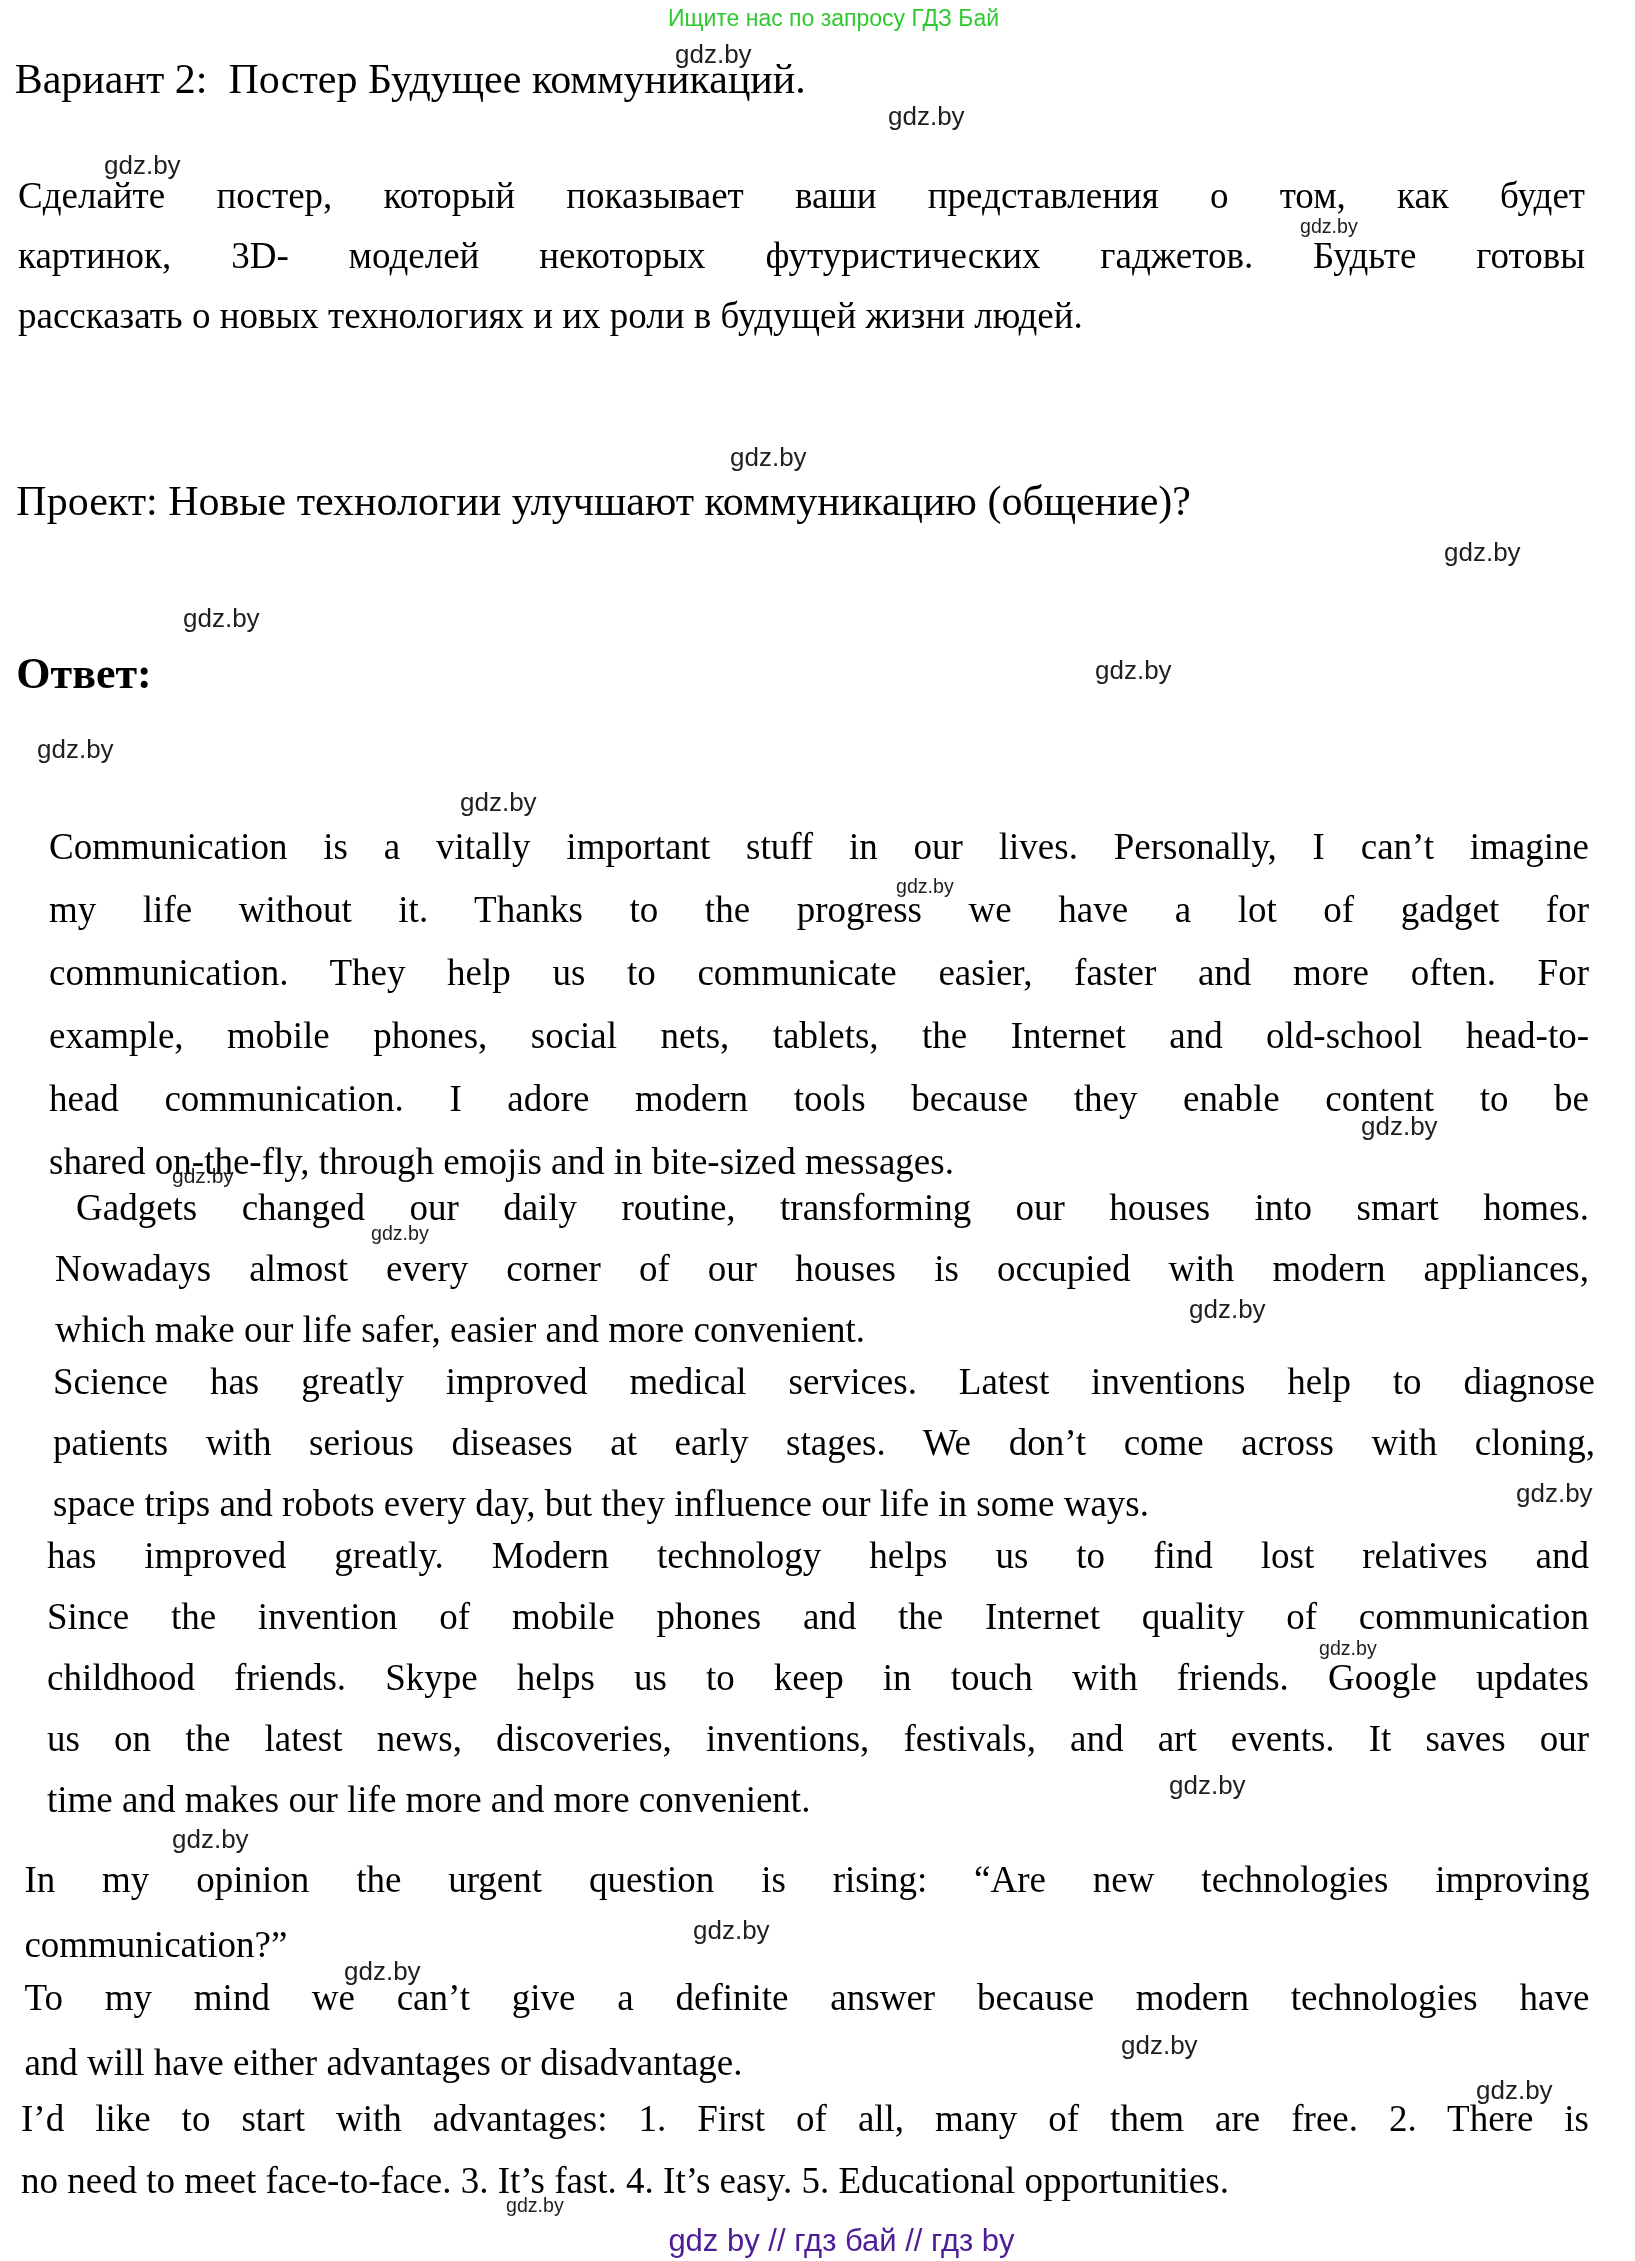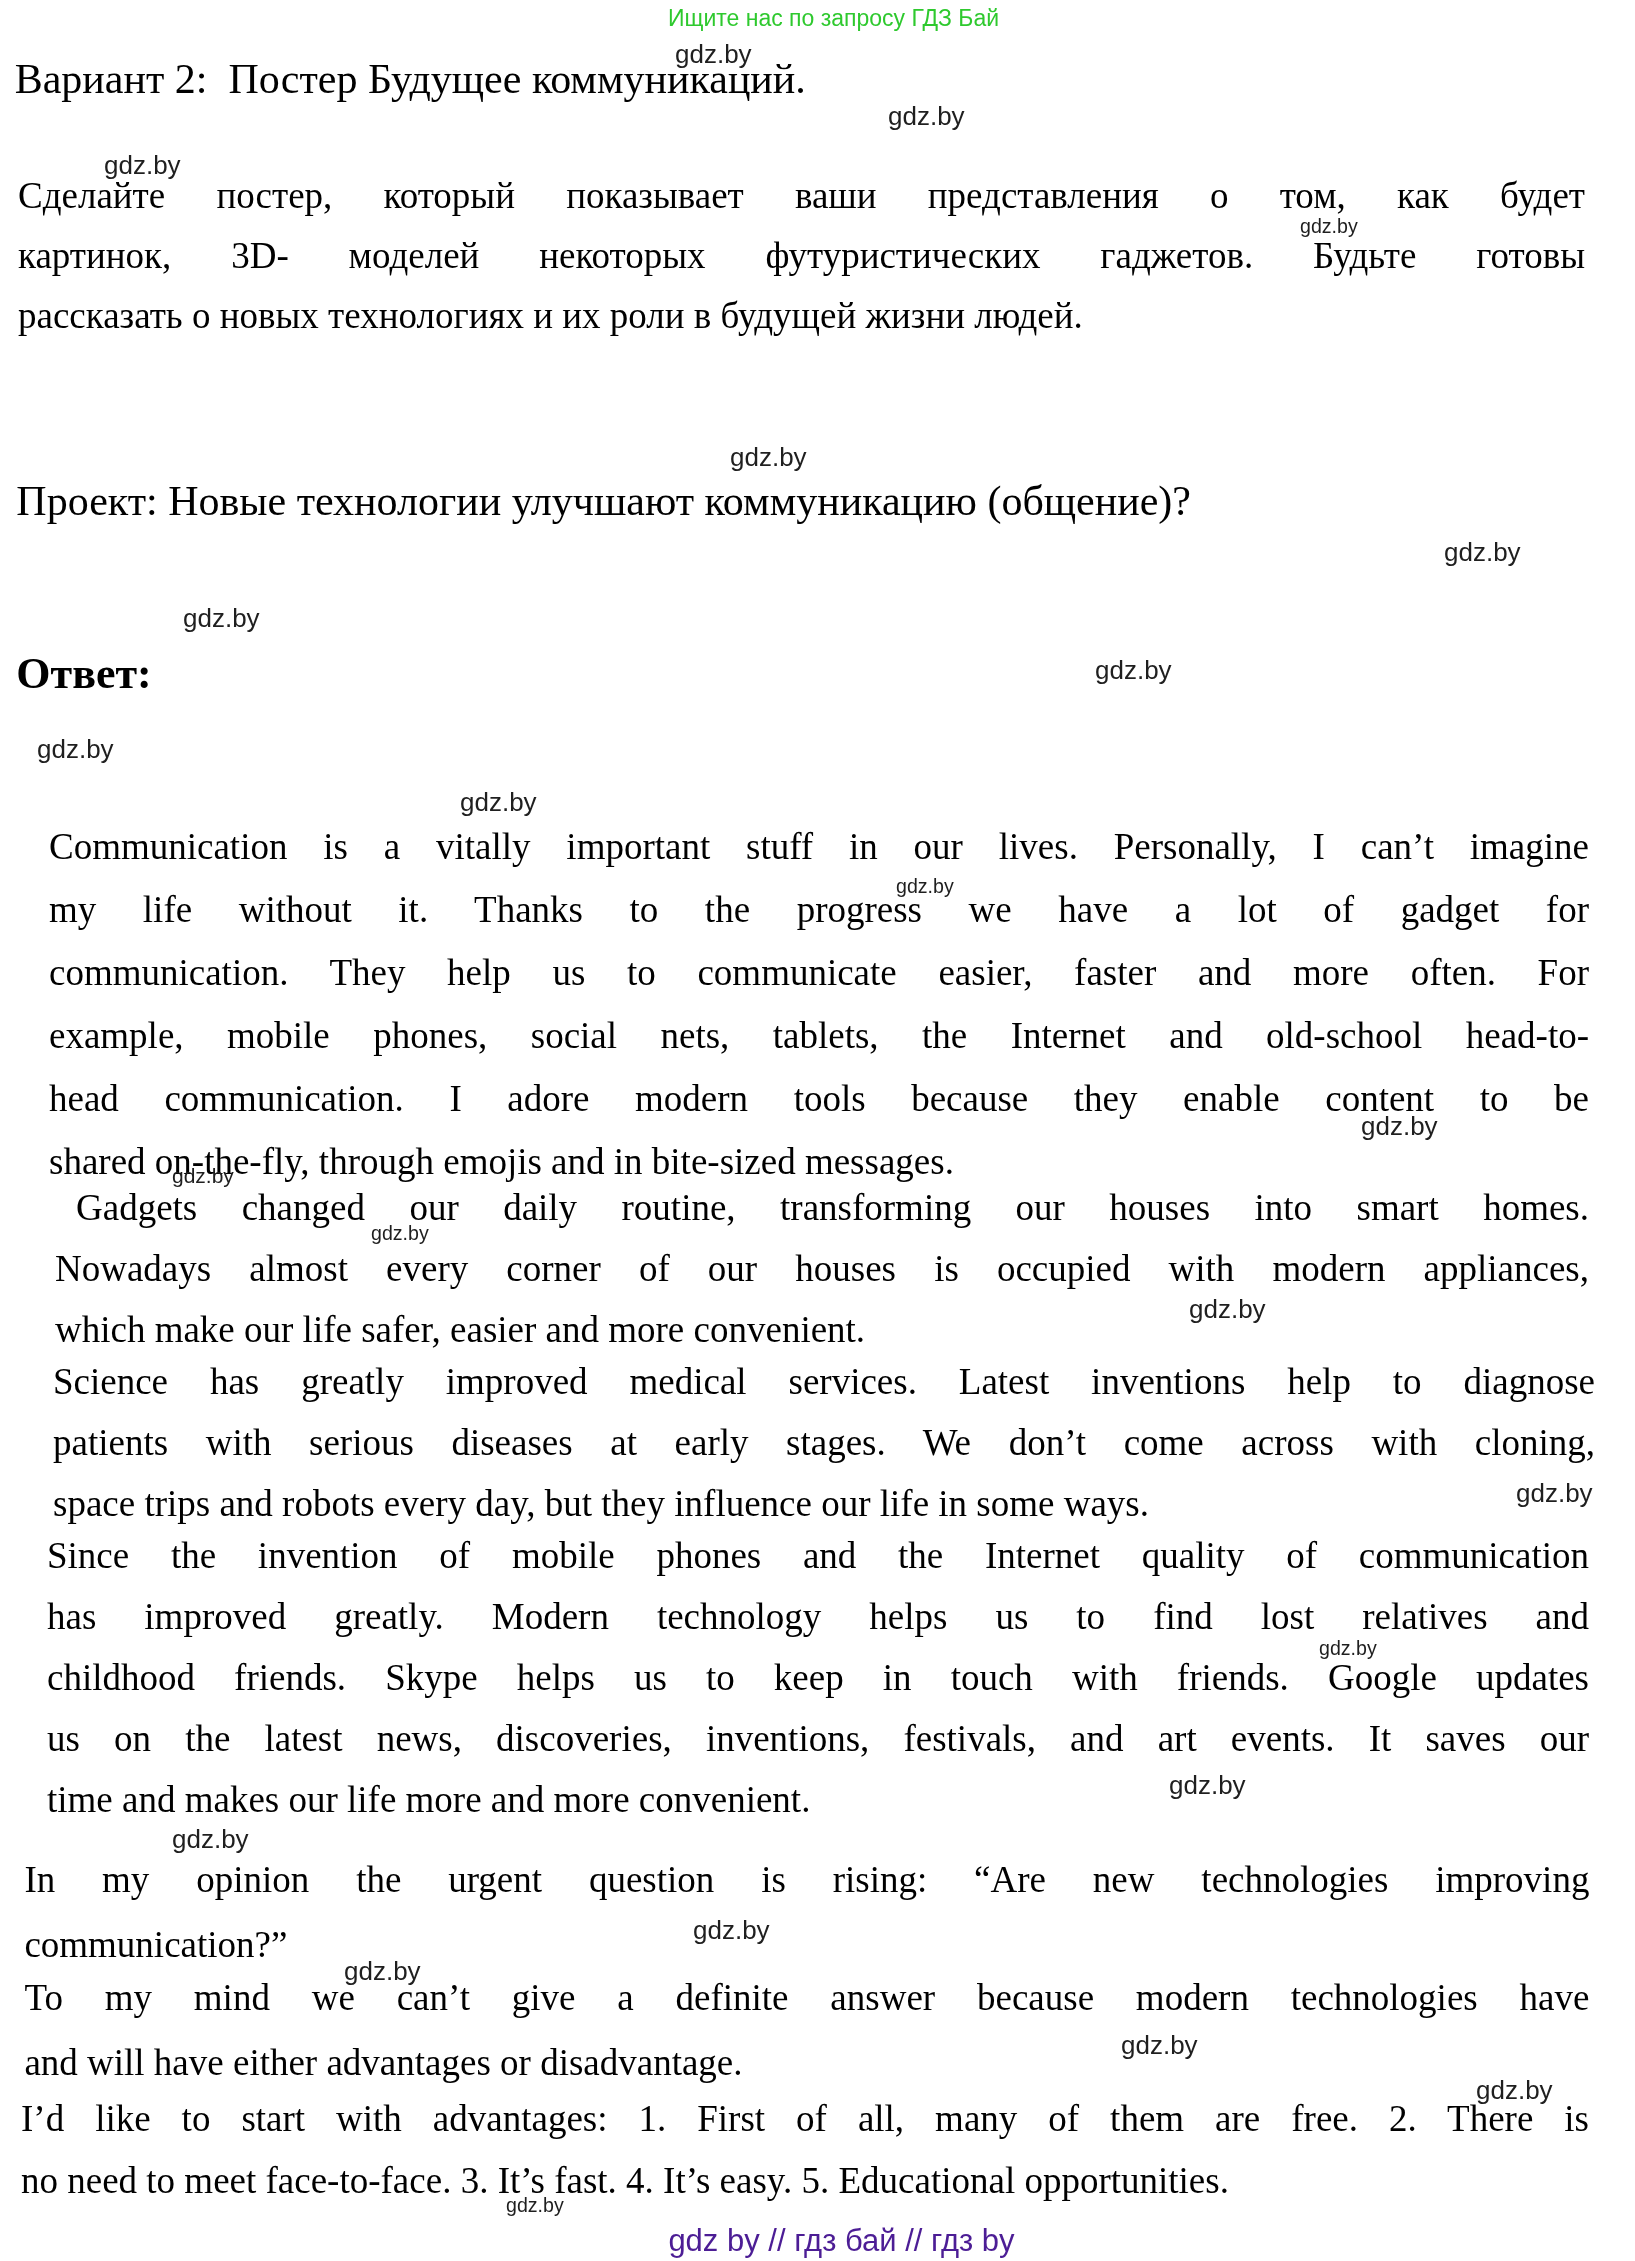--- a/index.html
+++ b/index.html
@@ -85,22 +85,22 @@
         <div class="line" style="text-indent: 21px;">Gadgets changed our daily routine, transforming our houses into smart homes.</div>
         <div class="line">Nowadays almost every corner of our houses is occupied with modern appliances,</div>
         <div class="line last">which make our life safer, easier and more convenient.</div>
       </div>
       <div class="para" style="top: 1351px; left: 53px; width: 1542px; font-size: 37px; line-height: 61px;">
         <div class="line">Science has greatly improved medical services. Latest inventions help to diagnose</div>
         <div class="line">patients with serious diseases at early stages. We don’t come across with cloning,</div>
         <div class="line last">space trips and robots every day, but they influence our life in some ways.</div>
       </div>
       <div class="para" style="top: 1525px; left: 47px; width: 1542px; font-size: 37px; line-height: 61px;">
+        <div class="line">has improved greatly. Modern technology helps us to find lost relatives and</div>
         <div class="line">Since the invention of mobile phones and the Internet quality of communication</div>
-        <div class="line">has improved greatly. Modern technology helps us to find lost relatives and</div>
         <div class="line">childhood friends. Skype helps us to keep in touch with friends. Google updates</div>
         <div class="line">us on the latest news, discoveries, inventions, festivals, and art events. It saves our</div>
         <div class="line last">time and makes our life more and more convenient.</div>
       </div>
       <div class="para" style="top: 1847px; left: 24.4px; width: 1565px; font-size: 37px; line-height: 65px;">
         <div class="line">In my opinion the urgent question is rising: “Are new technologies improving</div>
         <div class="line last">communication?”</div>
       </div>
       <div class="para" style="top: 1965px; left: 24.4px; width: 1565px; font-size: 37px; line-height: 65px;">
         <div class="line">To my mind we can’t give a definite answer because modern technologies have</div>

